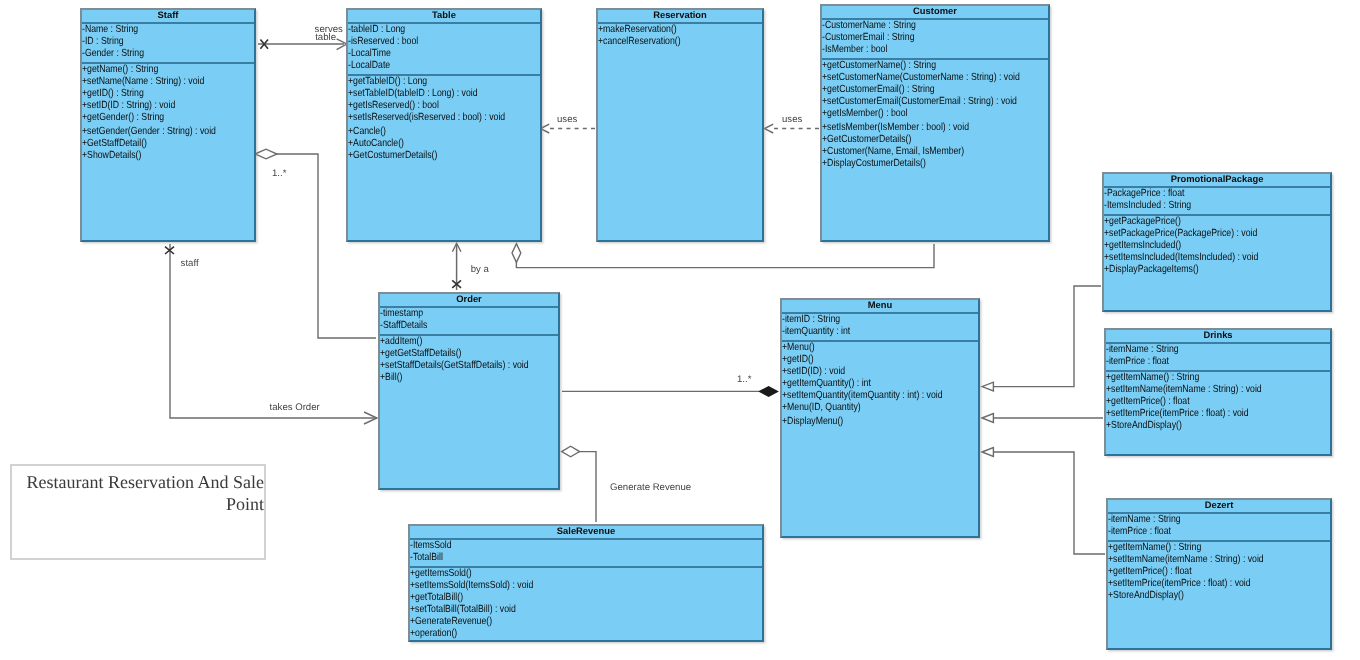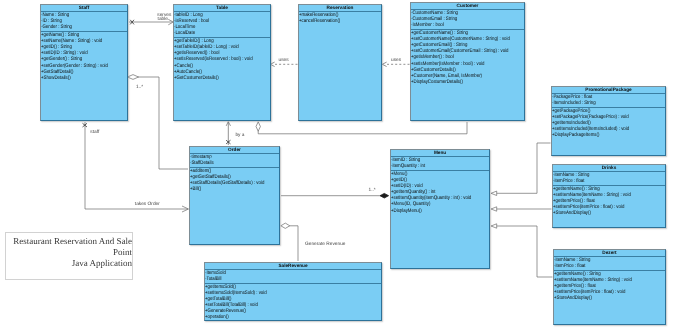--- a/index.html
+++ b/index.html
@@ -234,15 +234,14 @@
 <div class="edgelabel" style="left:391px;top:57.5px;">uses</div>
 <div class="edgelabel" style="left:136px;top:85px;">1..*</div>
 <div class="edgelabel" style="left:90.3px;top:130px;">staff</div>
 <div class="edgelabel" style="left:235.4px;top:132.8px;">by a</div>
 <div class="edgelabel" style="left:134.8px;top:202.3px;">takes Order</div>
 <div class="edgelabel" style="left:368.5px;top:188px;">1..*</div>
 <div class="edgelabel" style="left:305px;top:242.2px;">Generate Revenue</div>
 <div class="titlebox" style="left:5px;top:232px;width:128px;height:48px;">
   <div class="tl">Restaurant Reservation And Sale</div>
   <div class="tl">Point</div>
-  <div class="tl">Java Application</div>
 </div>
 </div>
 
 </body></html>

